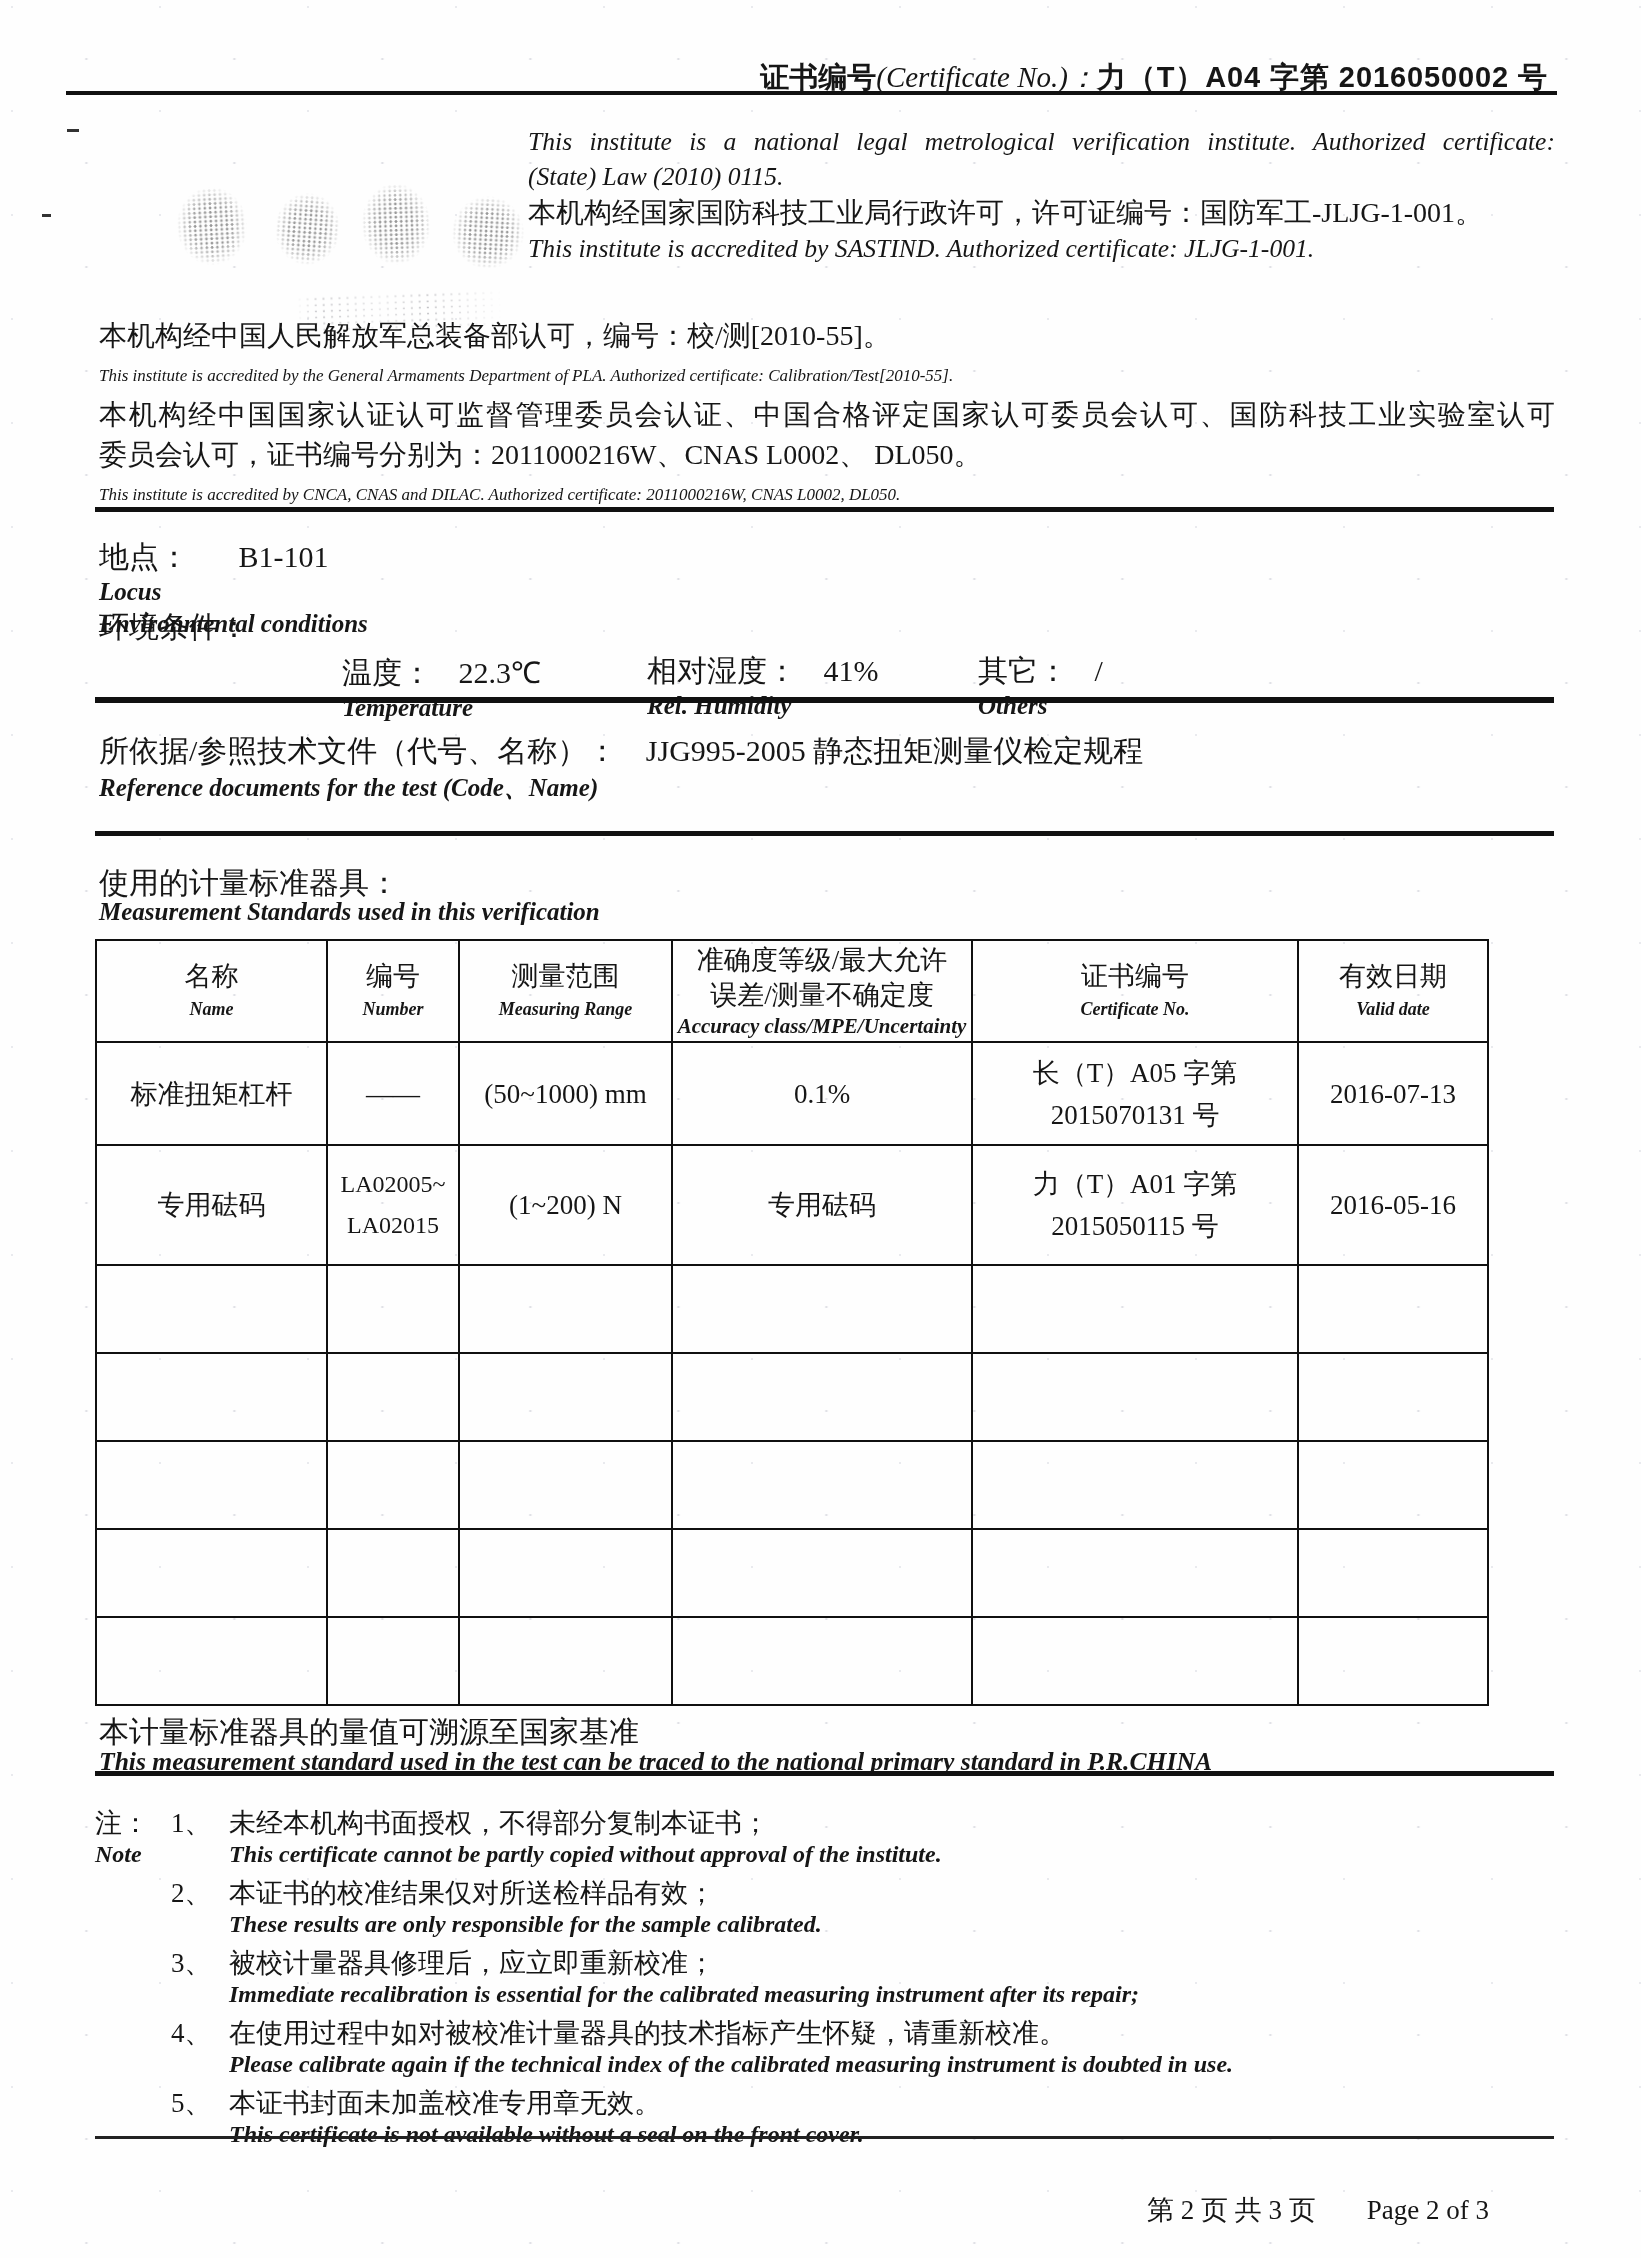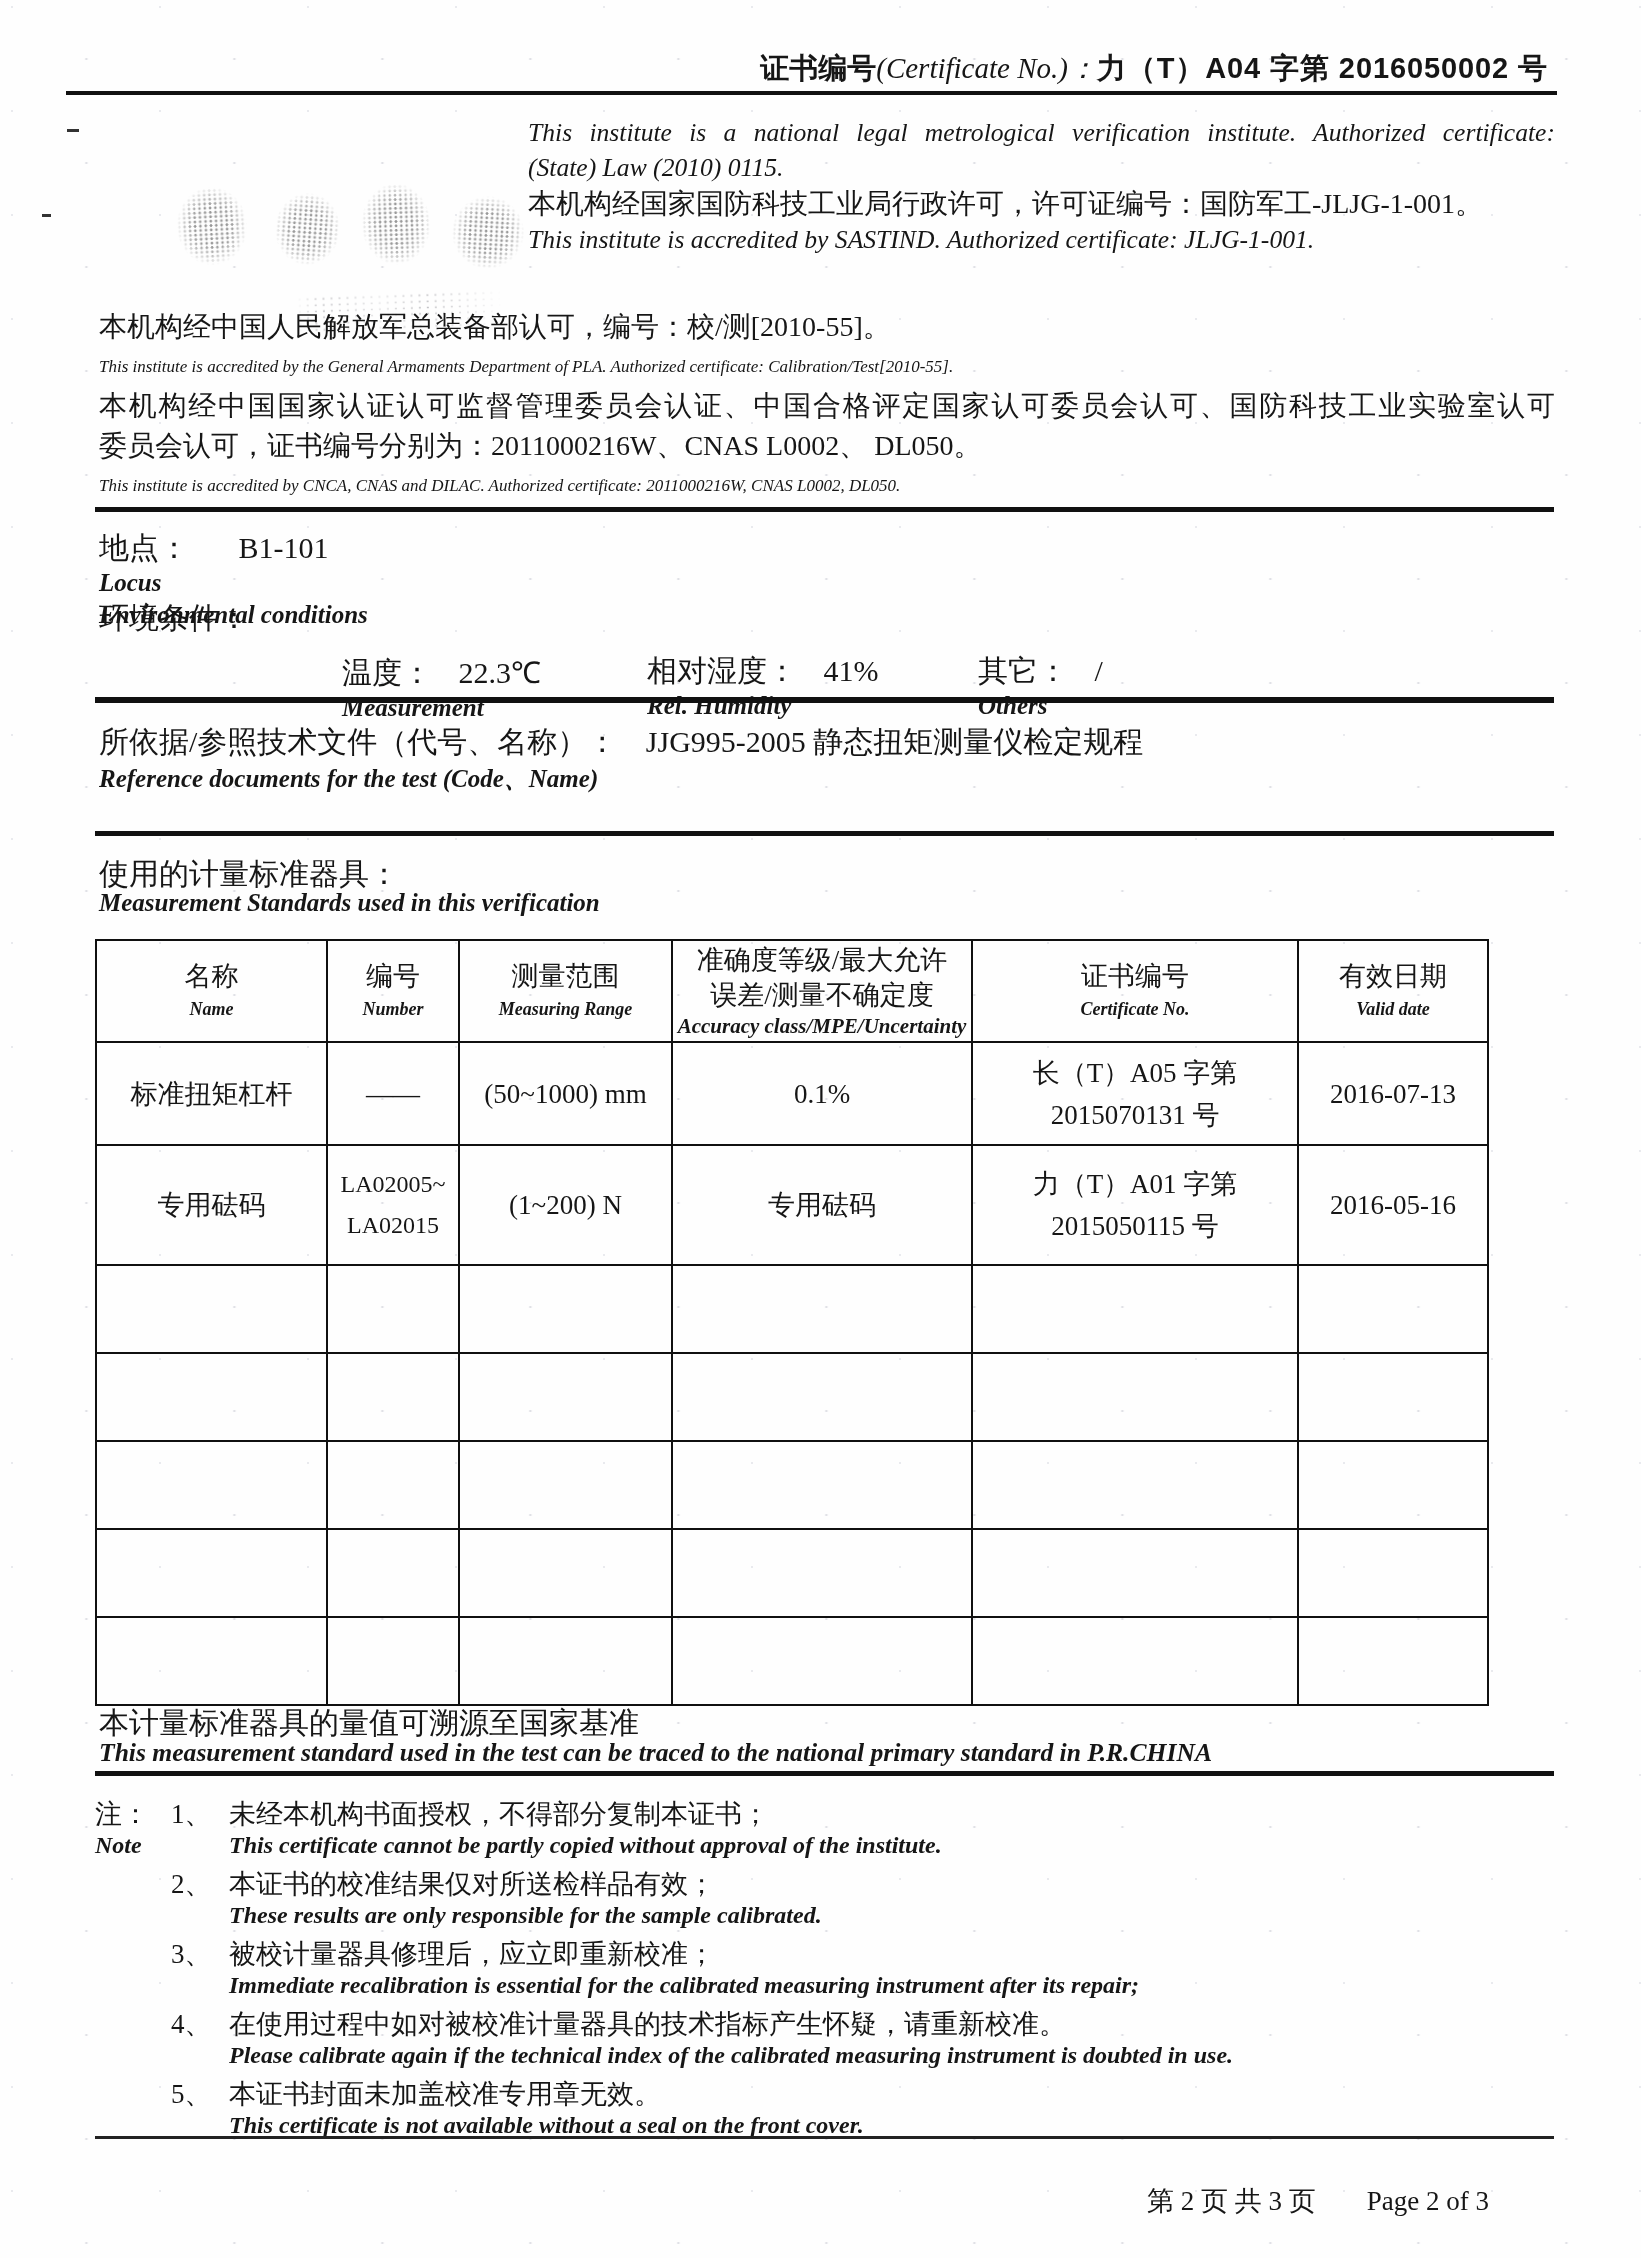--- a/index.html
+++ b/index.html
@@ -10,21 +10,21 @@
     background-color:#fefefe;
     background-image:
       radial-gradient(#e0e1e6 1.4px, transparent 1.7px),
       radial-gradient(#e9eaee 1.2px, transparent 1.5px);
     background-size:148px 104px,148px 104px;
     background-position:12.4px 7px,86px 59px;
     font-family:"Liberation Serif", serif;
     color:#161616;
     overflow:hidden;
   }
-  .abs{position:absolute;}
+  .abs{position:absolute;margin-top:9px;}
   .cn{font-family:"Liberation Serif", serif;}
   .en{font-style:italic;font-weight:bold;font-family:"Liberation Serif", serif;}
   .en-light{font-style:italic;font-family:"Liberation Serif", serif;}
   .rule{position:absolute;background:#111;}
   .thin-rule{position:absolute;background:#222;}
 
   
   .header{top:49px;right:94px;font-size:29px;white-space:nowrap;}
   .header .h-cn{font-weight:bold;}
   .header .h-en{font-style:italic;}
@@ -121,21 +121,21 @@
   <div class="abs" style="top:528px;left:99px;white-space:nowrap;">
     <span class="label-cn cn">地点：</span>
     <span class="value-cn cn" style="margin-left:46px;">B1-101</span>
   </div>
   <div class="abs en label-en" style="top:569px;left:99px;">Locus</div>
   <div class="abs label-cn cn" style="top:598px;left:99px;">环境条件：</div>
   <div class="abs en label-en" style="top:601px;left:99px;">Environmental conditions</div>
 
   <div class="env-col" style="top:651px;left:342px;">
     <div><span class="label-cn cn">温度：</span><span class="value-cn cn v">22.3℃</span></div>
-    <div class="en label-en">Measurement</div>
+    <div class="en label-en">Temperature</div>
   </div>
   <div class="env-col" style="top:651px;left:647px;">
     <div><span class="label-cn cn">相对湿度：</span><span class="value-cn cn v">41%</span></div>
     <div class="en label-en">Rel. Humidity</div>
   </div>
   <div class="env-col" style="top:651px;left:978px;">
     <div><span class="label-cn cn">其它：</span><span class="value-cn cn v">/</span></div>
     <div class="en label-en">Others</div>
   </div>
 

